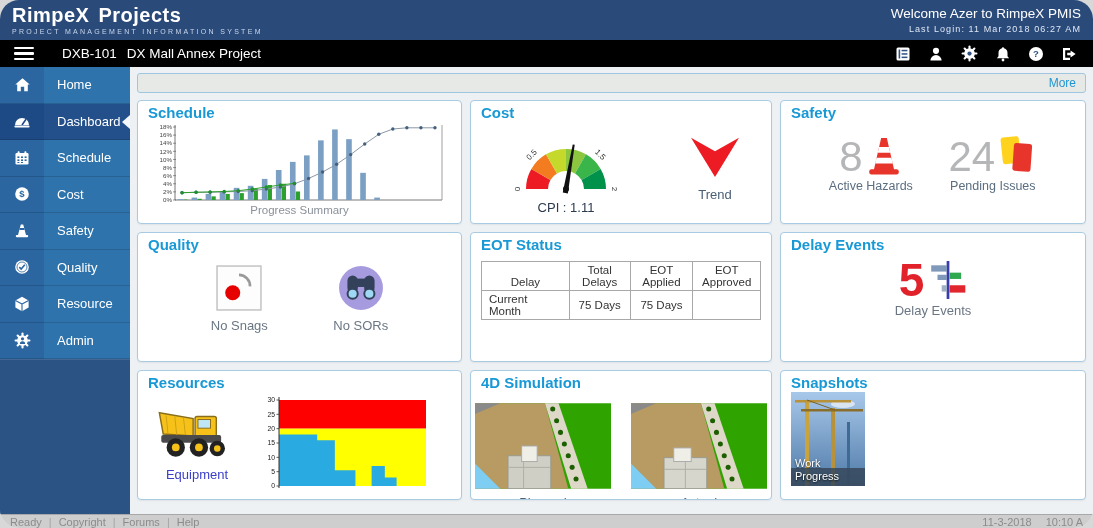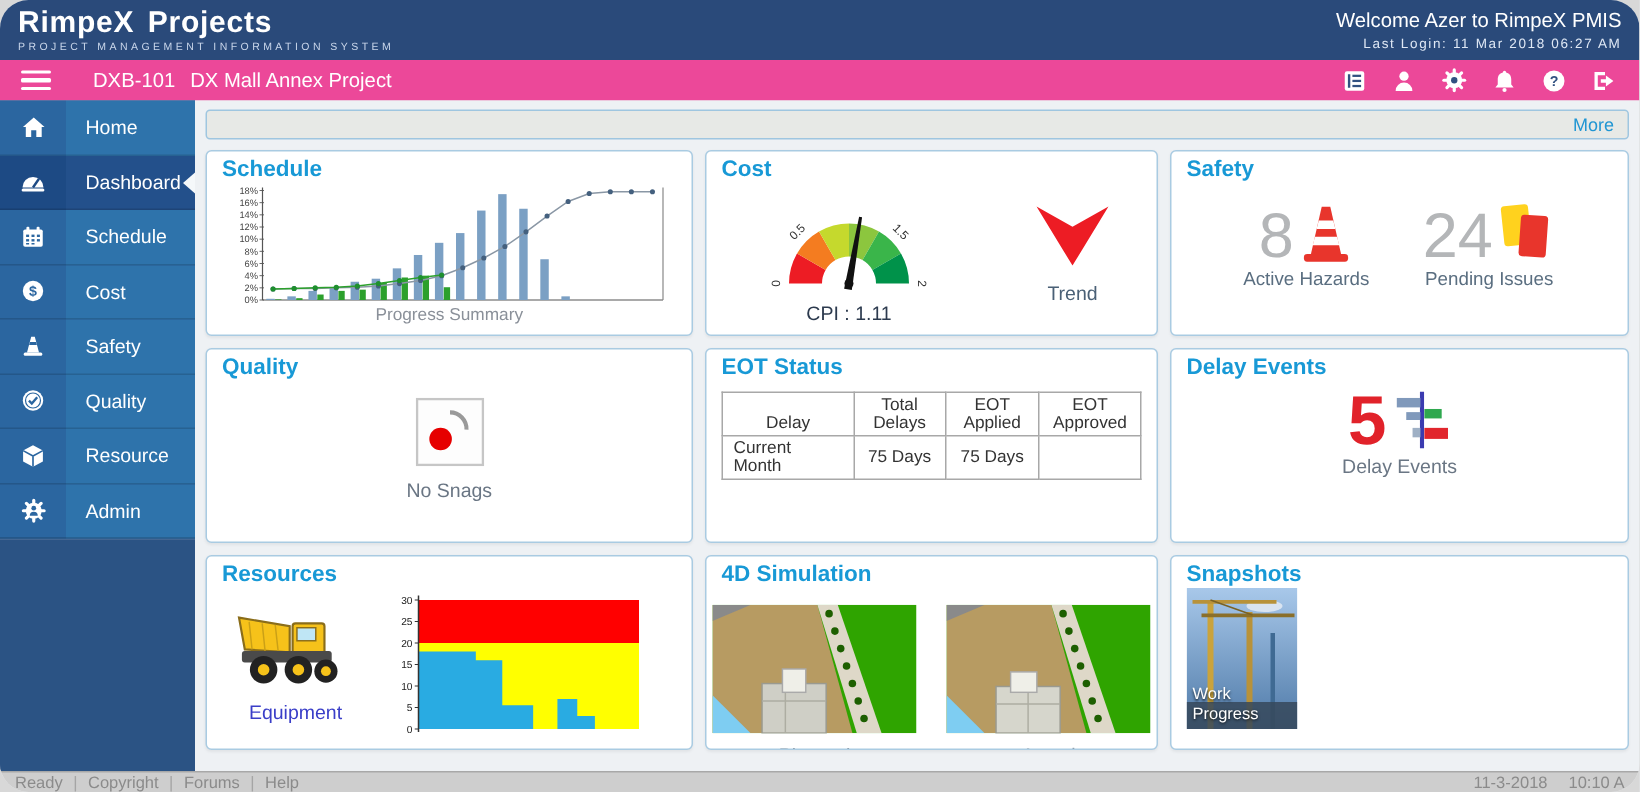--- a/index.html
+++ b/index.html
@@ -10,21 +10,21 @@
   
   .topbar { height:40px; background:#2a4a7a; display:flex; justify-content:space-between; padding:4px 12px 0 12px; }
   .brand-line { color:#fff; font-size:20px; font-weight:bold; letter-spacing:.5px; }
   .brand-line .b2 { margin-left:9px; }
   .tagline { color:#c9d6ea; font-size:7px; letter-spacing:2.3px; margin-top:1px; }
   .welcome-block { text-align:right; padding-top:2px; }
   .welcome { color:#fff; font-size:13.5px; }
   .last-login { color:#dfe8f5; font-size:9px; letter-spacing:1.1px; margin-top:3px; }
 
   
-  .projectbar { height:27px; background:#ec4899; display:flex; align-items:center; padding:0 14px; color:#fff; }
+  .projectbar { height:27px; background:#000000; display:flex; align-items:center; padding:0 14px; color:#fff; }
   .hamburger { width:20px; cursor:pointer; margin-right:28px; }
   .hamburger div { height:2.5px; background:#fff; margin:3px 0; border-radius:1px; }
   .proj-code { font-size:13.5px; }
   .proj-name { font-size:13.5px; margin-left:10px; }
   .pb-icons { margin-left:auto; display:flex; gap:17px; align-items:center; margin-right:2px; }
   .pb-icons svg { display:block; cursor:pointer; }
 
   
   .bodyrow { display:flex; height:447px; }
   .sidebar { width:130px; display:flex; flex-direction:column; background:#2b5384; }
@@ -421,20 +421,33 @@
           <div class="card-title">Quality</div>
           <div class="quality-body">
             <div class="q-item">
               <svg width="46" height="46" viewBox="0 0 44 44">
                   <rect x="1" y="1" width="42" height="42" fill="#fdfdfd" stroke="#c6c6c6" stroke-width="1.5"></rect>
                   <path d="M22 9.5 A10.5 10.5 0 0 1 32.5 20.5" stroke="#9a9a9a" stroke-width="2.6" fill="none"></path>
                   <circle cx="16" cy="26.5" r="7.2" fill="#e60000"></circle>
                 </svg>
               <div class="q-label">No Snags</div>
             </div>
+            <div class="q-item">
+              <svg width="46" height="46" viewBox="0 0 44 44">
+                  <circle cx="22" cy="22" r="21" fill="#a79be0"></circle>
+                  <rect x="9" y="10" width="10" height="17" rx="5" fill="#34415a"></rect>
+                  <rect x="25" y="10" width="10" height="17" rx="5" fill="#34415a"></rect>
+                  <rect x="17" y="13" width="10" height="8" fill="#34415a"></rect>
+                  <circle cx="14" cy="27.5" r="5.8" fill="#34415a"></circle>
+                  <circle cx="30" cy="27.5" r="5.8" fill="#34415a"></circle>
+                  <circle cx="14" cy="27.5" r="3.9" fill="#9fd8f2"></circle>
+                  <circle cx="30" cy="27.5" r="3.9" fill="#9fd8f2"></circle>
+                </svg>
+              <div class="q-label">No SORs</div>
+            </div>
           </div>
         </section>
 
         <section class="card">
           <div class="card-title">EOT Status</div>
           <table class="eot-table">
             <thead>
               <tr>
                 <th>Delay</th>
                 <th style="width:62px;">Total Delays</th>

